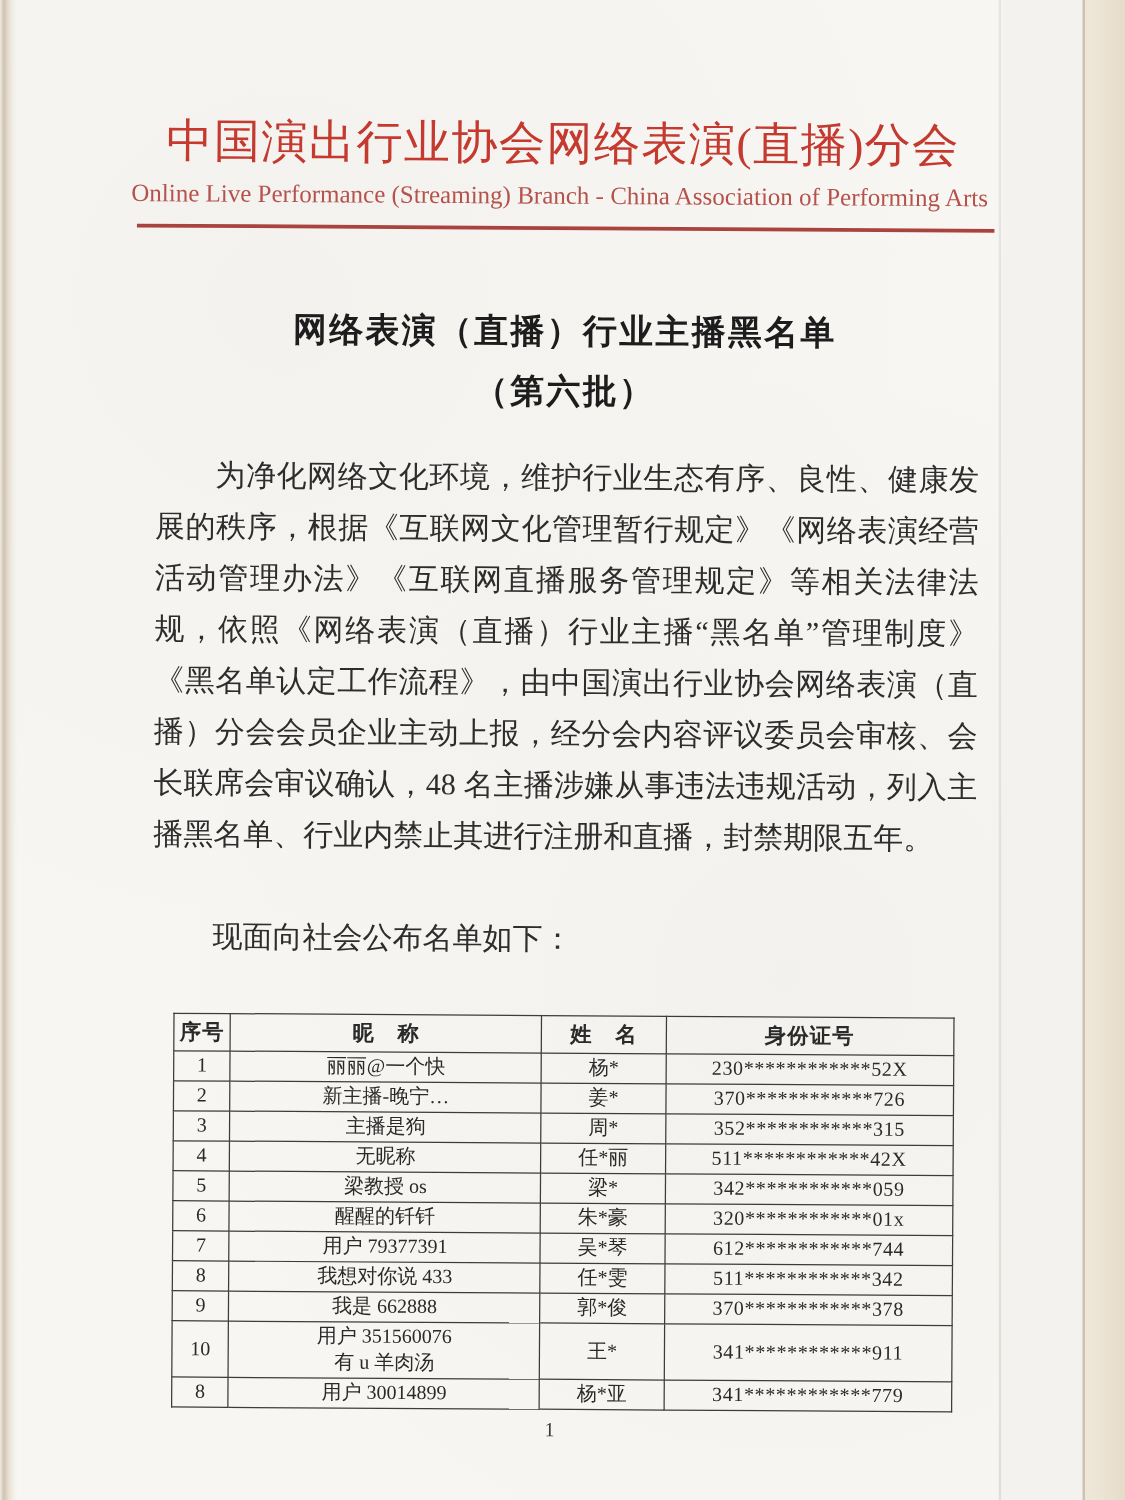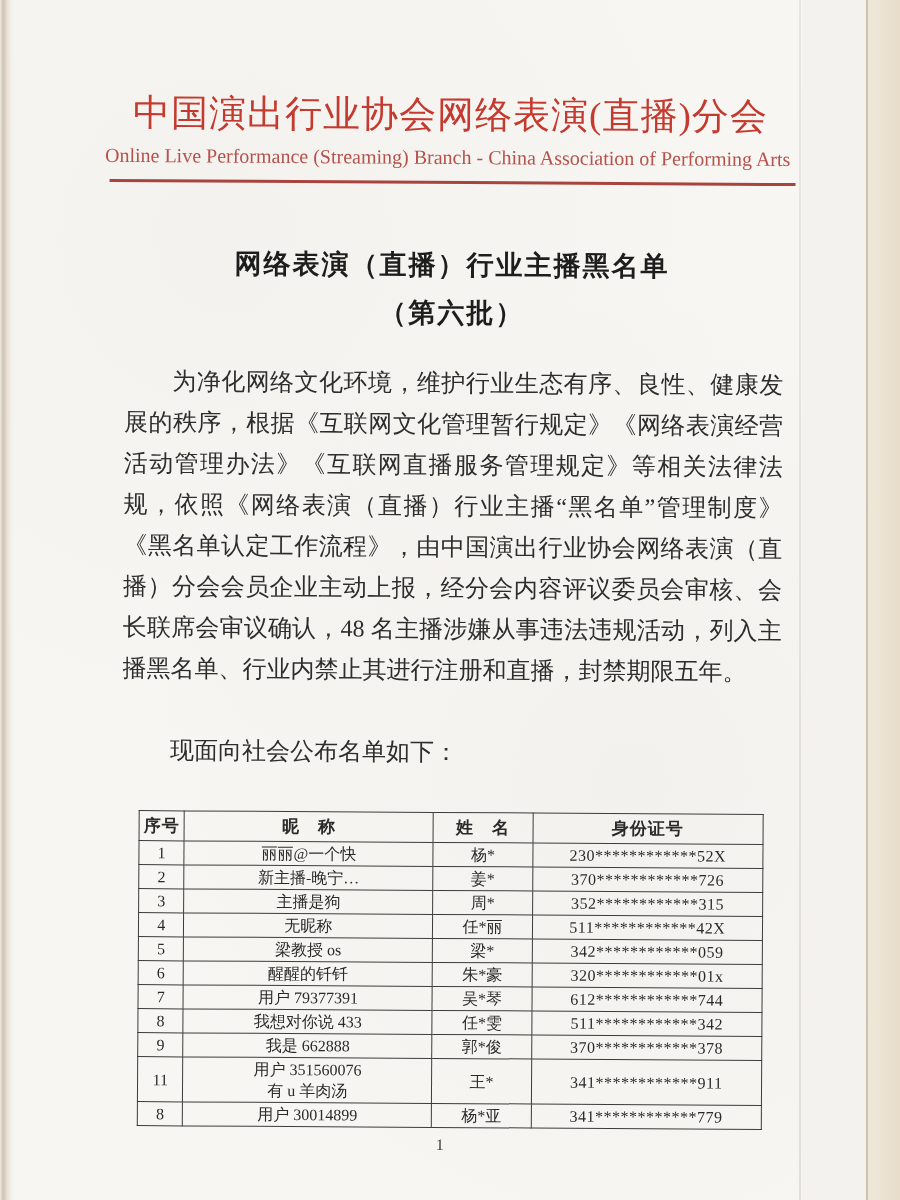--- a/index.html
+++ b/index.html
@@ -174,21 +174,21 @@
             <td class="col-name">任*雯</td>
             <td class="col-id">511************342</td>
           </tr>
           <tr>
             <td class="col-no">9</td>
             <td class="col-nickname">我是 662888</td>
             <td class="col-name">郭*俊</td>
             <td class="col-id">370************378</td>
           </tr>
           <tr>
-            <td class="col-no">11</td>
+            <td class="col-no">10</td>
             <td class="col-nickname">用户 351560076
 有 u 羊肉汤</td>
             <td class="col-name">王*</td>
             <td class="col-id">341************911</td>
           </tr>
           <tr>
             <td class="col-no">8</td>
             <td class="col-nickname">用户 30014899</td>
             <td class="col-name">杨*亚</td>
             <td class="col-id">341************779</td>

